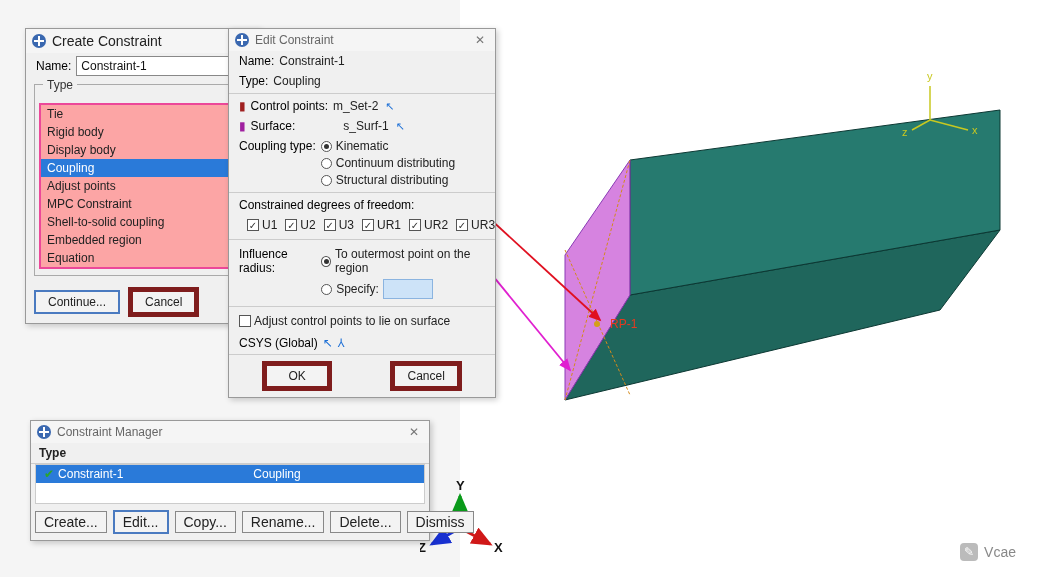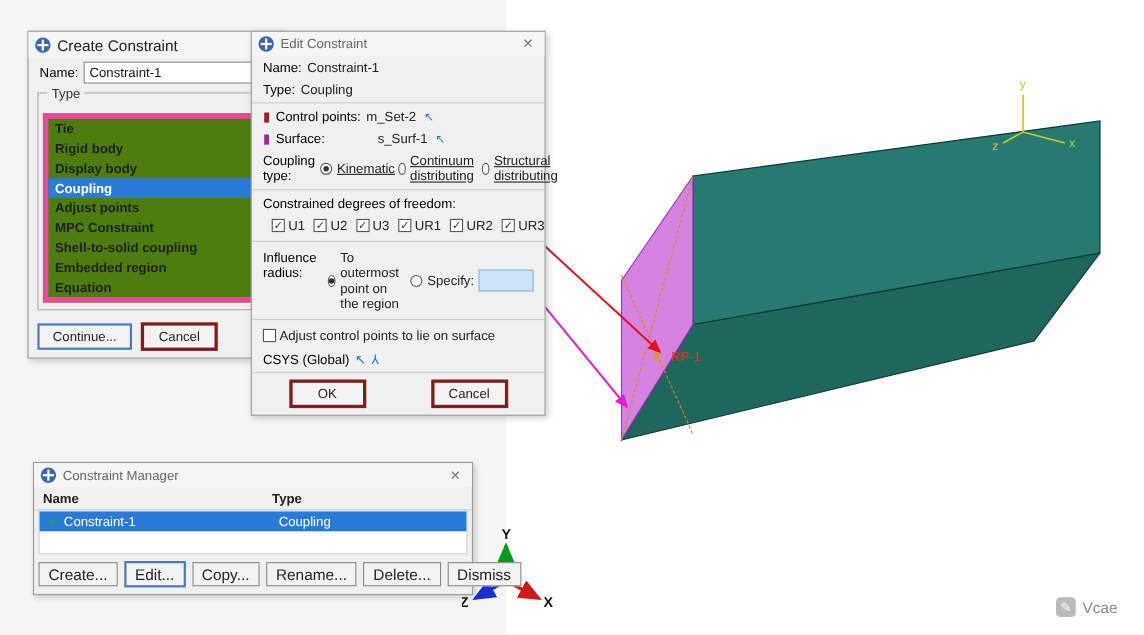--- a/index.html
+++ b/index.html
@@ -45,26 +45,26 @@
       border:1px solid #888; background:#fff; padding:2px 4px; font-size:12px; color:#111;
     }
     .group-frame {
       margin:5px 8px; border:1px solid #aaa; padding:4px; background:#f0f0f0;
     }
     .group-title {
       position:relative; top:-11px; left:4px; background:#f0f0f0; padding:0 4px;
       display:inline-block; color:#333;
     }
     .listbox {
-      background:#4d7c0f; border:5px solid #ec4899; margin:0 8px 8px 8px;font-weight:bold;
+      background:#fca5a5; border:2px solid #ec4899; margin:0 8px 8px 8px;
     }
     .listbox div { padding:2px 6px; cursor:pointer; }
     .listbox .selected { background:#2a7ad9; color:#fff; }
     .btn {
-      border:3px solid #7f1d1d; background:#f3f3f3; padding:3px 12px; font-size:12px;
+      border:5px solid #7f1d1d; background:#f3f3f3; padding:3px 12px; font-size:12px;
       cursor:pointer; min-width:70px; text-align:center;
     }
     .btn.default { border:2px solid #4a7ac0; }
     .btn-row { display:flex; gap:8px; padding:6px 8px;align-items:center; }
     .btn-row.spread { justify-content: space-around; }
     .checkbox { display:inline-flex; align-items:center; gap:3px; }
     .checkbox .box {
       width:12px;height:12px;border:1px solid #555;background:#fff;display:flex;
       align-items:center;justify-content:center;font-size:10px;color:#333;
     }
@@ -217,21 +217,21 @@
   </div>
   <div class="row">
     <span style="color:#a020a0">▮</span>
     <span class="label">Surface:</span>
     <span style="width:38px"></span>
     <span>s_Surf-1</span>
     <span class="pick-icon">↖</span>
   </div>
   <div class="row" style="align-items:flex-start;">
     <span class="label">Coupling type:</span>
-    <div id="couplingRadios" style="display:flex;flex-direction:row;gap:3px;text-decoration:underline;">
+    <div id="couplingRadios" style="display:flex;flex-direction:column;gap:3px;">
         <label class="radio">
           <span class="dot checked"></span>
           <span>Kinematic</span>
         </label>
         <label class="radio">
           <span class="dot"></span>
           <span>Continuum distributing</span>
         </label>
         <label class="radio">
           <span class="dot"></span>
@@ -265,21 +265,21 @@
         <span>UR2</span>
       </label>
       <label class="checkbox">
         <span class="box">✓</span>
         <span>UR3</span>
       </label>
     </div>
   <div style="border-top:1px solid #ccc;margin:4px 0;"></div>
   <div class="row" style="align-items:flex-start;">
     <span class="label">Influence radius:</span>
-    <div style="display:flex;flex-direction:row;gap:4px;">
+    <div style="display:flex;flex-direction:column;gap:4px;">
       <label class="radio">
           <span class="dot checked"></span>
           <span>To outermost point on the region</span>
         </label>
       <label class="radio">
           <span class="dot"></span>
           <span>Specify:</span>
           <input class="input-text" style="width: 50px; background: rgb(205, 227, 248); border-color: rgb(139, 180, 224);" value="">
         </label>
     </div>
@@ -302,21 +302,20 @@
   </div>
 </div>
 
 <div class="dialog" style="left:30px; top:420px; width:400px;">
   <div class="titlebar">
     <span class="titlebar-icon"></span>
     <span class="title">Constraint Manager</span>
     <span class="close">✕</span>
   </div>
   <div class="table-head">
-    <span class="col-name">Name</span>
     <span class="col-type">Type</span>
   </div>
   <div id="mgrRows" style="min-height:40px;background:#fff;border:1px solid #ccc;margin:0 4px;">
       <div class="table-row selected">
         <span class="check-green">✔</span>
         <span class="col-name">Constraint-1</span>
         <span class="col-type">Coupling</span>
       </div>
     </div>
   <div class="btn-row" id="mgrBtns" style="gap:6px;padding:6px 4px;">

